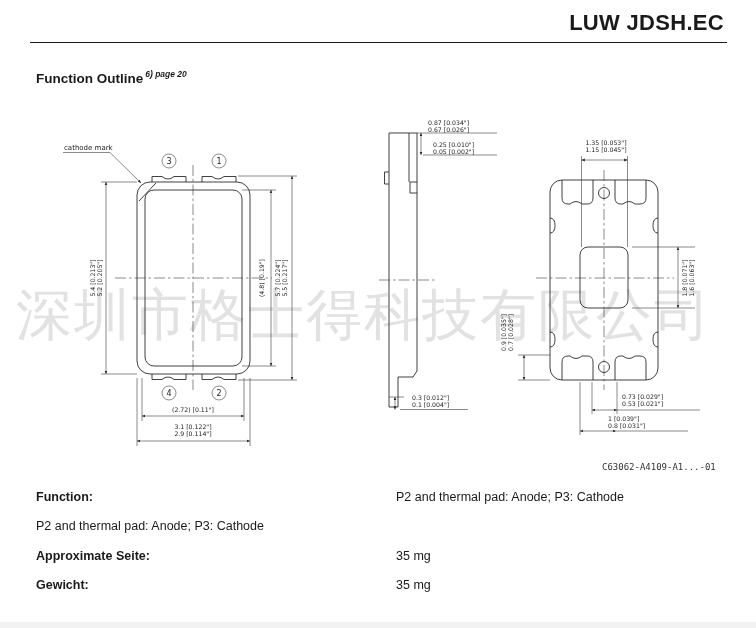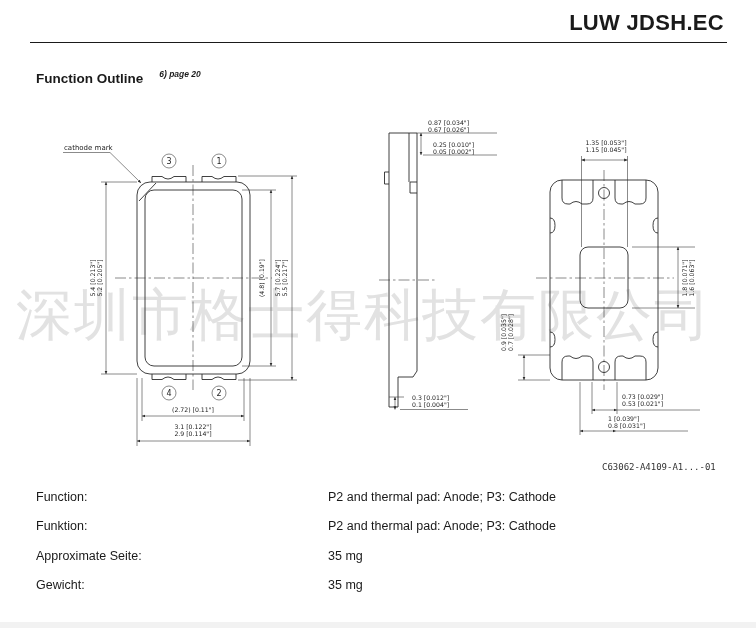--- a/index.html
+++ b/index.html
@@ -18,24 +18,24 @@
   .doc-title {
     position:absolute; top:10px; right:32px; z-index:2;
     font-size:22px; font-weight:bold; letter-spacing:0.3px;
   }
   .header-rule {
     position:absolute; top:42px; left:30px; width:697px; z-index:2;
     border-top:1.6px solid #1a1a1a;
   }
   .headings { position:absolute; left:36px; top:63px; z-index:2; }
   .headings .h { font-size:13.5px; font-weight:bold; line-height:22px; }
-  .sup { font-size:8.5px; font-style:italic; vertical-align:6px; margin-left:16px; font-weight:bold; }
+  .sup { font-size:8.5px; font-style:italic; vertical-align:6px; margin-left:2px; font-weight:bold; }
   .specs { position:absolute; left:36px; top:482px; width:704px; z-index:2; }
   .spec-row { display:flex; align-items:center; height:29.5px; }
-  .spec-label { width:292px; font-weight:normal; font-size:12.5px; }
+  .spec-label { width:360px; font-weight:bold; font-size:12.5px; }
   .spec-value { font-size:12.5px; }
   .bottom-strip { position:absolute; left:0; right:0; bottom:0; height:6px; background:#f2f2f2; z-index:3; }
 
   
   .ol { stroke:#2b2b2b; stroke-width:0.9; fill:none; }
   .dl { stroke:#2b2b2b; stroke-width:0.55; fill:none; }
   .cl { stroke:#2b2b2b; stroke-width:0.55; fill:none; stroke-dasharray:11 3 2.5 3; }
   .dt { font-family:"DejaVu Sans", sans-serif; font-size:6.2px; fill:#222; }
   .pt { font-family:"DejaVu Sans", sans-serif; font-size:8px; fill:#222; }
   .docnum { font-family:"DejaVu Sans Mono", monospace; font-size:9px; fill:#333; }
@@ -195,21 +195,20 @@
 
   <text class="docnum" x="602" y="470">C63062-A4109-A1...-01</text>
 </svg>
 
 <div class="specs">
   <div class="spec-row">
     <div class="spec-label">Function:</div>
     <div class="spec-value">P2 and thermal pad: Anode; P3: Cathode</div>
   </div>
   <div class="spec-row">
-    <div class="spec-label">Funktion:</div>
     <div class="spec-value">P2 and thermal pad: Anode; P3: Cathode</div>
   </div>
   <div class="spec-row">
     <div class="spec-label">Approximate Seite:</div>
     <div class="spec-value">35 mg</div>
   </div>
   <div class="spec-row">
     <div class="spec-label">Gewicht:</div>
     <div class="spec-value">35 mg</div>
   </div>

